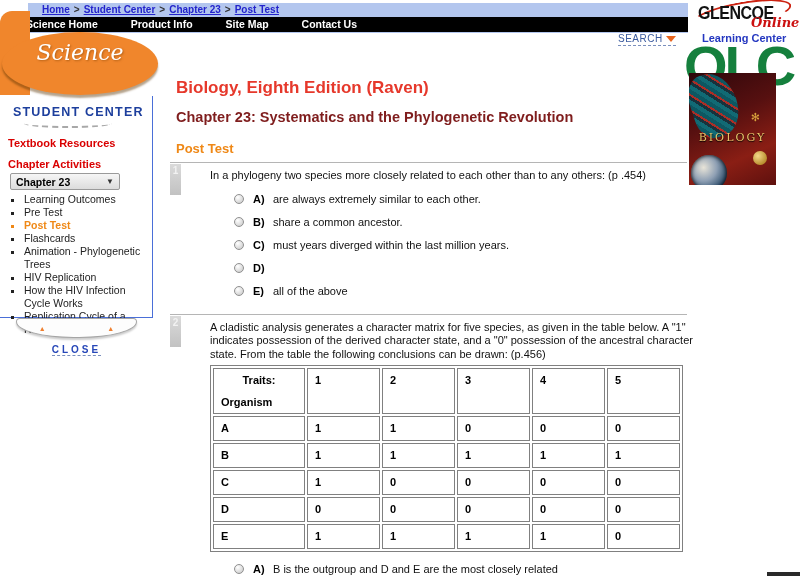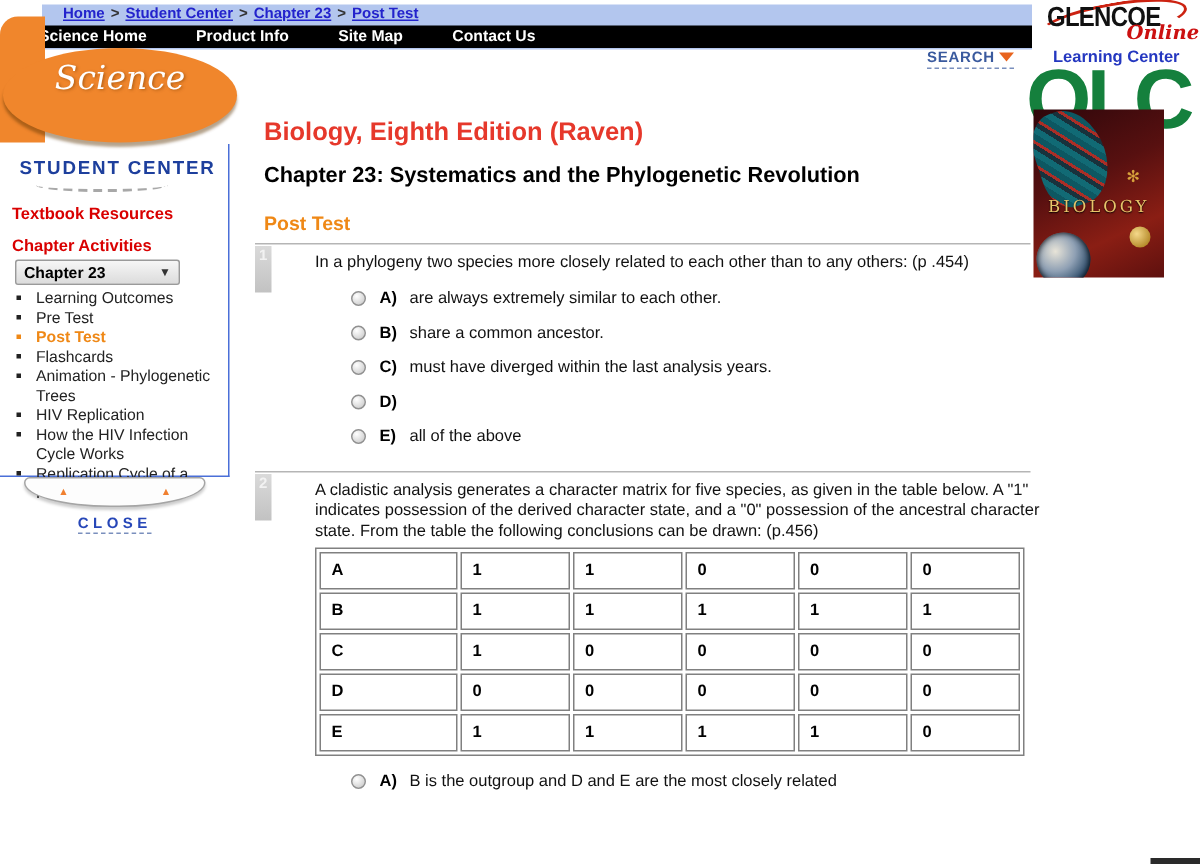--- a/index.html
+++ b/index.html
@@ -27,21 +27,21 @@
     border:2px solid #cc2211; border-radius:50%;
     border-left-color:transparent; border-bottom-color:transparent;
     transform:rotate(-10deg); }
   .online { position:absolute; left:63px; top:15px; font-family:"DejaVu Serif", serif;
     font-style:italic; font-weight:bold; font-size:13px; color:#cc1111; }
   .learnctr { position:absolute; left:14px; top:32px; font-size:11px; font-weight:bold; color:#2437c0; }
   .olc { position:absolute; left:684px; top:36px; font-size:56px; font-weight:bold;
     color:#15803d; letter-spacing:-3px; line-height:60px; z-index:1; }
 
   
-  .search { position:absolute; left:618px; top:33px; font-size:10px; font-weight:bold;
+  .search { position:absolute; left:618px; top:33px; font-size:10px; font-weight:normal;
     color:#3a5a9e; letter-spacing:0.5px; cursor:pointer; }
   .search .tri { display:inline-block; width:0; height:0; margin-left:3px;
     border-left:5px solid transparent; border-right:5px solid transparent;
     border-top:6px solid #e8641e; vertical-align:middle; }
   .search-dash { width:58px; border-bottom:1px dashed #7a8fbd; margin-top:1px; }
 
   
   .sci-strip { position:absolute; left:0; top:11px; width:30px; height:84px;
     background:#f0862c; border-top-left-radius:12px; }
   .sci-oval { position:absolute; left:2px; top:32px; width:156px; height:63px;
@@ -95,21 +95,21 @@
     border-radius:50%; background:radial-gradient(circle at 35% 35%, #f5d98a, #b58a2a 75%); }
   .cover .sphere { position:absolute; left:2px; bottom:-6px; width:36px; height:36px;
     border-radius:50%;
     background:radial-gradient(circle at 35% 35%, #e8e4d8, #8fa0b4 40%, #31506e 72%, #15293d);
     box-shadow:inset 0 0 4px #000; }
 
   
   .book-title { position:absolute; left:176px; top:78px; font-size:17px;
     font-weight:bold; color:#e6382b; }
   .chapter-title { position:absolute; left:176px; top:109px; font-size:14.5px;
-    font-weight:bold; color:#000000; }
+    font-weight:bold; color:#7f1d1d; }
   .section-title { position:absolute; left:176px; top:141px; font-size:13px;
     font-weight:bold; color:#ef8816; }
 
   
   .questions { position:absolute; left:170px; top:162px; width:517px; }
   .question { position:relative; border-top:1px solid #b5b5b5; padding:4px 0 6px 40px; }
   .qnum { position:absolute; left:0; top:1px; width:11px; height:31px;
     background:linear-gradient(#dadada,#c2c2c2); color:#f2f2f2;
     font-size:10px; font-weight:bold; text-align:center; line-height:14px; }
   .qtext { font-size:11px; color:#111; line-height:13.5px; margin:2px 0 4px 0; width:508px; }
@@ -220,21 +220,21 @@
         <span class="optxt">are always extremely similar to each other.</span>
       </div>
       <div class="opt">
         <span class="radio"></span>
         <b>B)</b>
         <span class="optxt">share a common ancestor.</span>
       </div>
       <div class="opt">
         <span class="radio"></span>
         <b>C)</b>
-        <span class="optxt">must have diverged within the last analysis years.</span>
+        <span class="optxt">must years diverged within the last million years.</span>
       </div>
       <div class="opt">
         <span class="radio"></span>
         <b>D)</b>
       </div>
       <div class="opt">
         <span class="radio"></span>
         <b>E)</b>
         <span class="optxt">all of the above</span>
       </div>
@@ -248,20 +248,31 @@
     <table class="matrix">
       <colgroup>
         <col class="c0">
           <col class="cn">
           <col class="cn">
           <col class="cn">
           <col class="cn">
           <col class="cn">
       </colgroup>
       <tbody>
+          <tr class="hdr">
+        <th>
+          <div class="th-traits">Traits:</div>
+          <div class="th-organism">Organism</div>
+        </th>
+        <th>1</th>
+        <th>2</th>
+        <th>3</th>
+        <th>4</th>
+        <th>5</th>
+      </tr>
       <tr class="datarow">
         <td>A</td>
         <td>1</td>
         <td>1</td>
         <td>0</td>
         <td>0</td>
         <td>0</td>
       </tr>
       <tr class="datarow">
         <td>B</td>

